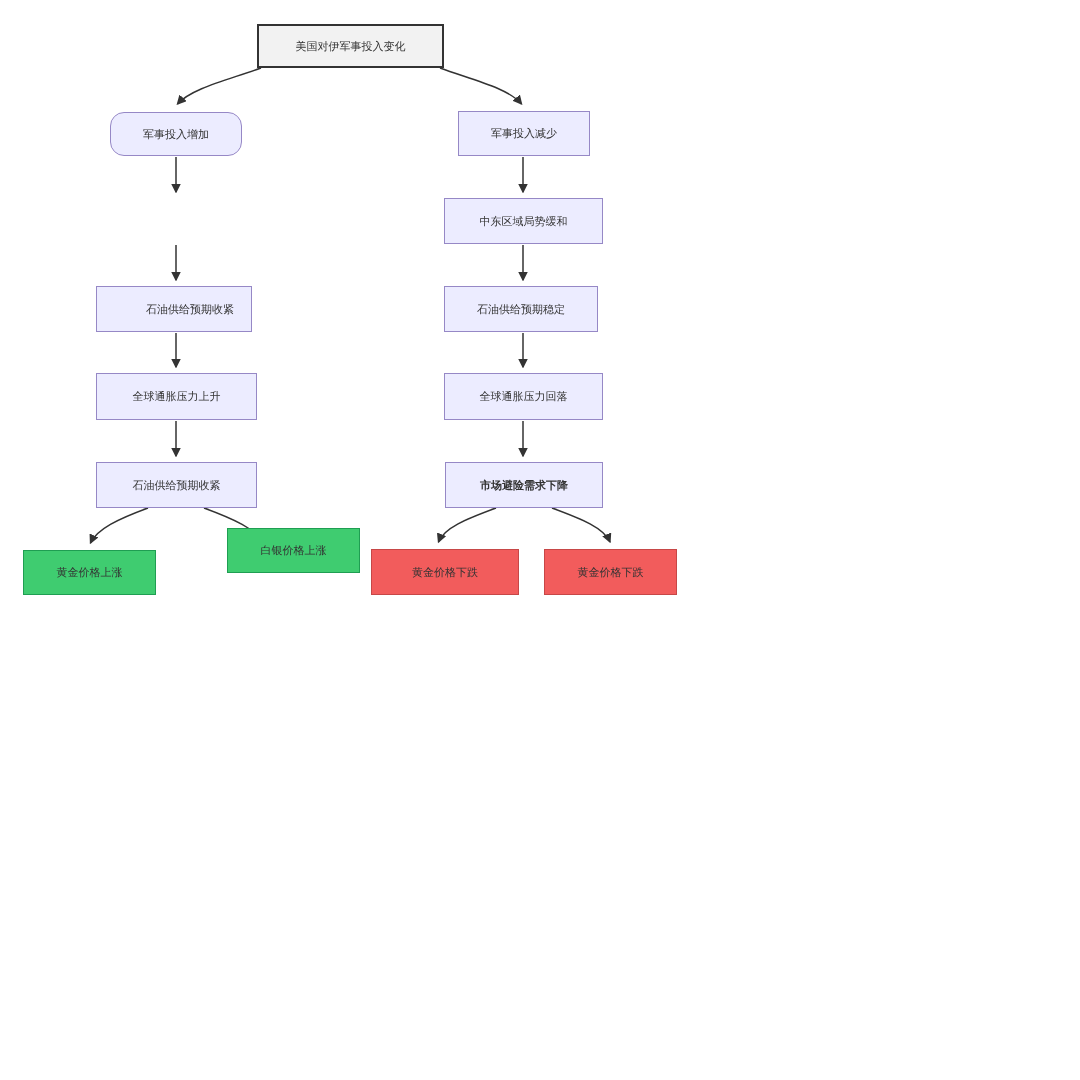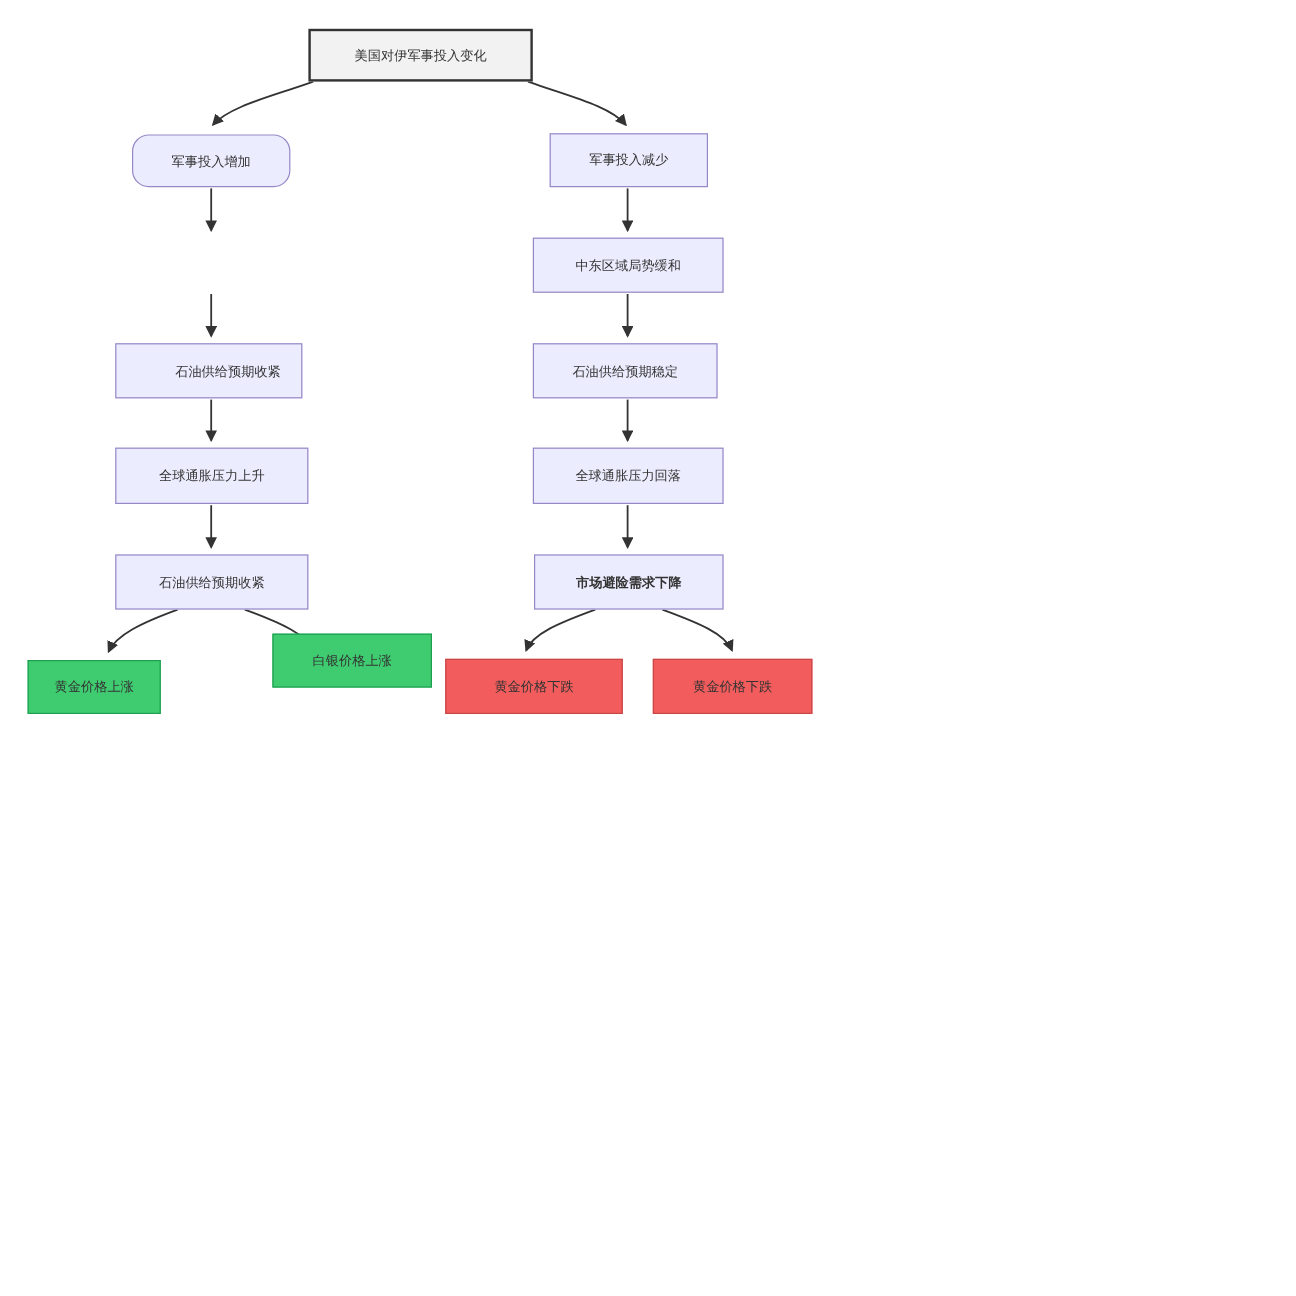--- a/index.html
+++ b/index.html
@@ -90,21 +90,21 @@
     <path class="edge" d="M 552 508 C 582 519 604 528 610 542" marker-end="url(#arrow)"></path>
   </svg>
 
   <div class="node root" style="left:257px; top:24px; width:187px; height:44px;">美国对伊军事投入变化</div>
 
   <div class="node" style="left:110px; top:112px; width:132px; height:44px;border-radius:14px;">军事投入增加</div>
   <div class="node" style="left:96px; top:286px; width:156px; height:46px;padding-left:32px;">石油供给预期收紧</div>
   <div class="node" style="left:96px; top:373px; width:161px; height:47px;">全球通胀压力上升</div>
   <div class="node" style="left:96px; top:462px; width:161px; height:46px;">石油供给预期收紧</div>
 
-  <div class="node positive" style="left:23px; top:550px; width:111px; height:45px;">黄金价格上涨</div>
+  <div class="node positive" style="left:23px; top:550px; width:133px; height:45px;">黄金价格上涨</div>
   <div class="node positive" style="left:197px; top:528px; width:133px; height:45px;margin-left:30px;">白银价格上涨</div>
 
   <div class="node" style="left:458px; top:111px; width:132px; height:45px;">军事投入减少</div>
   <div class="node" style="left:444px; top:198px; width:159px; height:46px;">中东区域局势缓和</div>
   <div class="node" style="left:444px; top:286px; width:154px; height:46px;">石油供给预期稳定</div>
   <div class="node" style="left:444px; top:373px; width:159px; height:47px;">全球通胀压力回落</div>
   <div class="node" style="left:445px; top:462px; width:158px; height:46px;font-weight:bold;">市场避险需求下降</div>
 
   <div class="node negative" style="left:371px; top:549px; width:148px; height:46px;">黄金价格下跌</div>
   <div class="node negative" style="left:544px; top:549px; width:133px; height:46px;">黄金价格下跌</div>

